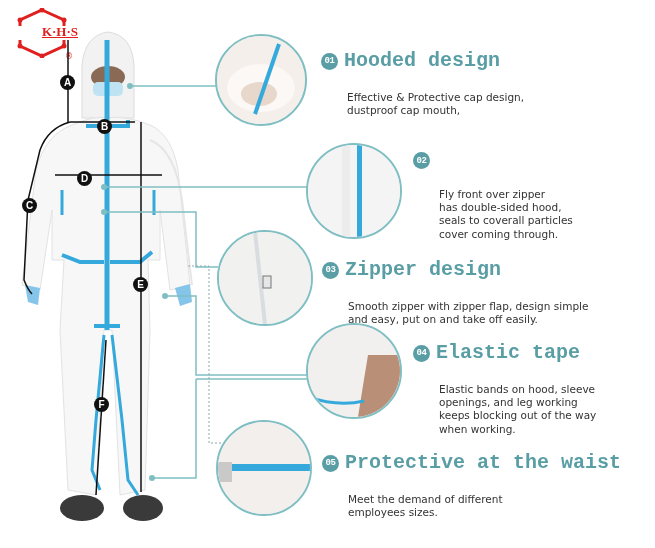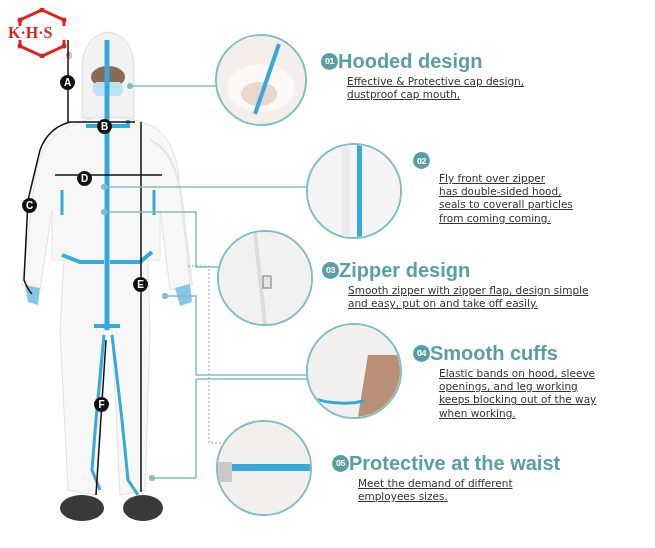--- a/index.html
+++ b/index.html
@@ -6,41 +6,41 @@
   body{width:655px;height:548px;position:relative;overflow:hidden;font-family:"DejaVu Sans",sans-serif;}
   .abs{position:absolute;}
   
   .logo{left:6px;top:8px;width:72px;height:50px;}
   
   .figure{left:0;top:0;width:230px;height:548px;}
   
   .circle{position:absolute;border-radius:50%;border:2px solid #7fbfc3;overflow:hidden;background:#f3f1ef;box-sizing:border-box;}
   
   .feat{position:absolute;}
-  .feat-title{display:flex;align-items:center;color:#5a9ea5;font-family:Liberation Sans, sans-serif;font-weight:bold;font-size:20px;line-height:22px;white-space:nowrap;}
+  .feat-title{display:flex;align-items:center;gap:6px;color:#5a9ea5;font-family:Liberation Mono, monospace;font-weight:bold;font-size:20px;line-height:22px;white-space:nowrap;}
   .num{display:inline-flex;align-items:center;justify-content:center;width:17px;height:17px;border-radius:50%;background:#5a9ea5;color:#fff;font-size:9px;font-weight:bold;letter-spacing:-0.5px;}
-  .feat-desc{margin-left:26px;margin-top:3px;color:#333;font-family:"DejaVu Sans",sans-serif;font-size:10.5px;line-height:13.2px;text-decoration:underline;}
+  .feat-desc{margin-left:26px;margin-top:19px;color:#333;font-family:"DejaVu Sans",sans-serif;font-size:10.5px;line-height:13.2px;}
   .feat-desc div{white-space:nowrap;}
   svg{display:block;}
 </style>
 </head>
 <body>
 
 <div class="abs logo">
   <svg width="72" height="50" viewBox="0 0 72 50">
     <polygon points="36,2 58,12 58,38 36,48 14,38 14,12" fill="none" stroke="#e0201f" stroke-width="3"></polygon>
     <circle cx="36" cy="2" r="2.5" fill="#e0201f"></circle>
       <circle cx="58" cy="12" r="2.5" fill="#e0201f"></circle>
     <circle cx="58" cy="38" r="2.5" fill="#e0201f"></circle>
       <circle cx="36" cy="48" r="2.5" fill="#e0201f"></circle>
     <circle cx="14" cy="38" r="2.5" fill="#e0201f"></circle>
       <circle cx="14" cy="12" r="2.5" fill="#e0201f"></circle>
     <rect x="4" y="18" width="66" height="14" fill="#fff"></rect>
   </svg>
-  <div class="abs" style="left:2px;top:16px;width:70px;text-align:left;color:#e0201f;font-family:'Liberation Serif',serif;font-weight:bold;font-size:16px;letter-spacing:0px;">K·H·S</div>
+  <div class="abs" style="left:2px;top:16px;width:70px;text-align:right;color:#e0201f;font-family:'Liberation Serif',serif;font-weight:bold;font-size:13px;letter-spacing:0px;text-decoration:underline;">K·H·S</div>
   <div class="abs" style="left:59px;top:44px;color:#e0201f;font-size:8px;">®</div>
 </div>
 
 <div class="abs figure">
   <svg width="230" height="548" viewBox="0 0 230 548">
 
     <path d="M82 65 Q85 35 108 32 Q132 35 134 65 L134 118 L82 118 Z" fill="#f2f2f2" stroke="#dcdcdc"></path>
 
     <ellipse cx="108" cy="77" rx="17" ry="11" fill="#8a6a55"></ellipse>
     <rect x="93" y="82" width="30" height="14" rx="5" fill="#bfe3f2"></rect>
@@ -151,49 +151,49 @@
 </div>
 
 <div class="feat" style="left:413px;top:152px;">
   <div class="feat-title">
       <span class="num">02</span>
     </div>
   <div class="feat-desc">
     <div>Fly front over zipper</div>
       <div>has double-sided hood,</div>
       <div>seals to coverall particles</div>
-      <div>from coming coming.</div>
+      <div>cover coming through.</div>
   </div>
 </div>
 
 <div class="feat" style="left:322px;top:259px;">
   <div class="feat-title">
       <span class="num">03</span>
       <span>Zipper design</span>
     </div>
   <div class="feat-desc">
     <div>Smooth zipper with zipper flap, design simple</div>
       <div>and easy, put on and take off easily.</div>
   </div>
 </div>
 
 <div class="feat" style="left:413px;top:342px;">
   <div class="feat-title">
       <span class="num">04</span>
-      <span>Smooth cuffs</span>
+      <span>Elastic tape</span>
     </div>
   <div class="feat-desc">
     <div>Elastic bands on hood, sleeve</div>
       <div>openings, and leg working</div>
       <div>keeps blocking out of the way</div>
       <div>when working.</div>
   </div>
 </div>
 
-<div class="feat" style="left:332px;top:452px;">
+<div class="feat" style="left:322px;top:452px;">
   <div class="feat-title">
       <span class="num">05</span>
       <span>Protective at the waist</span>
     </div>
   <div class="feat-desc">
     <div>Meet the demand of different</div>
       <div>employees sizes.</div>
   </div>
 </div>
 

